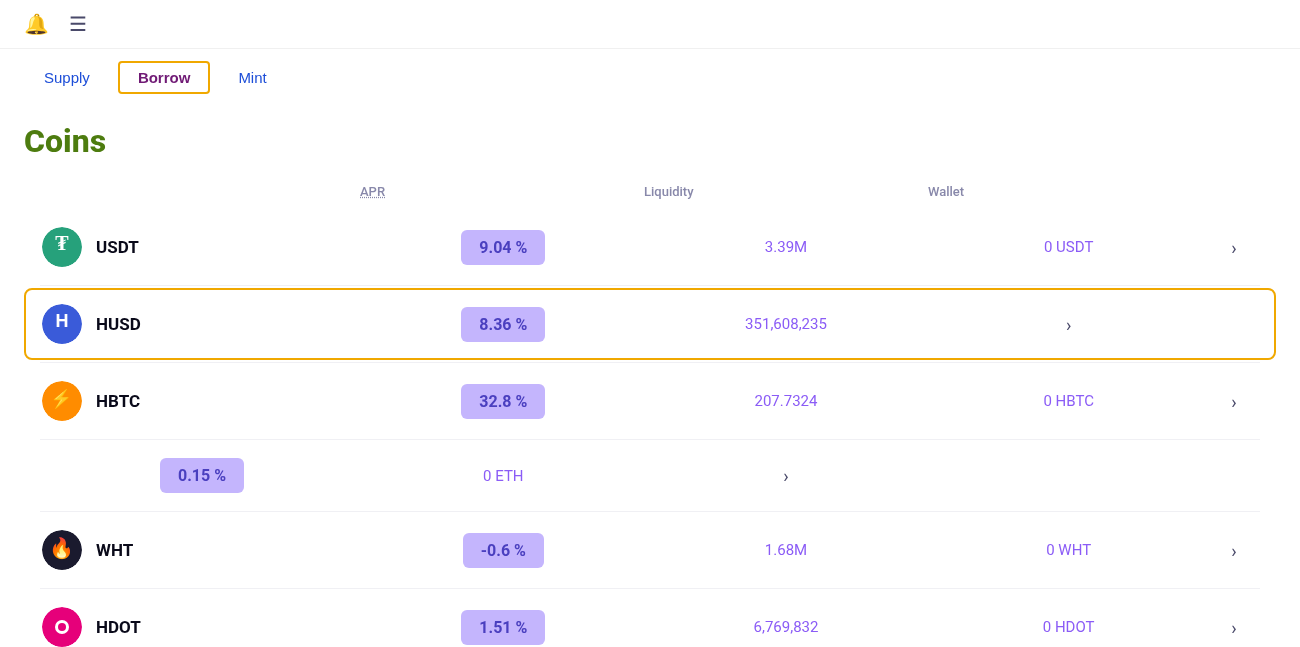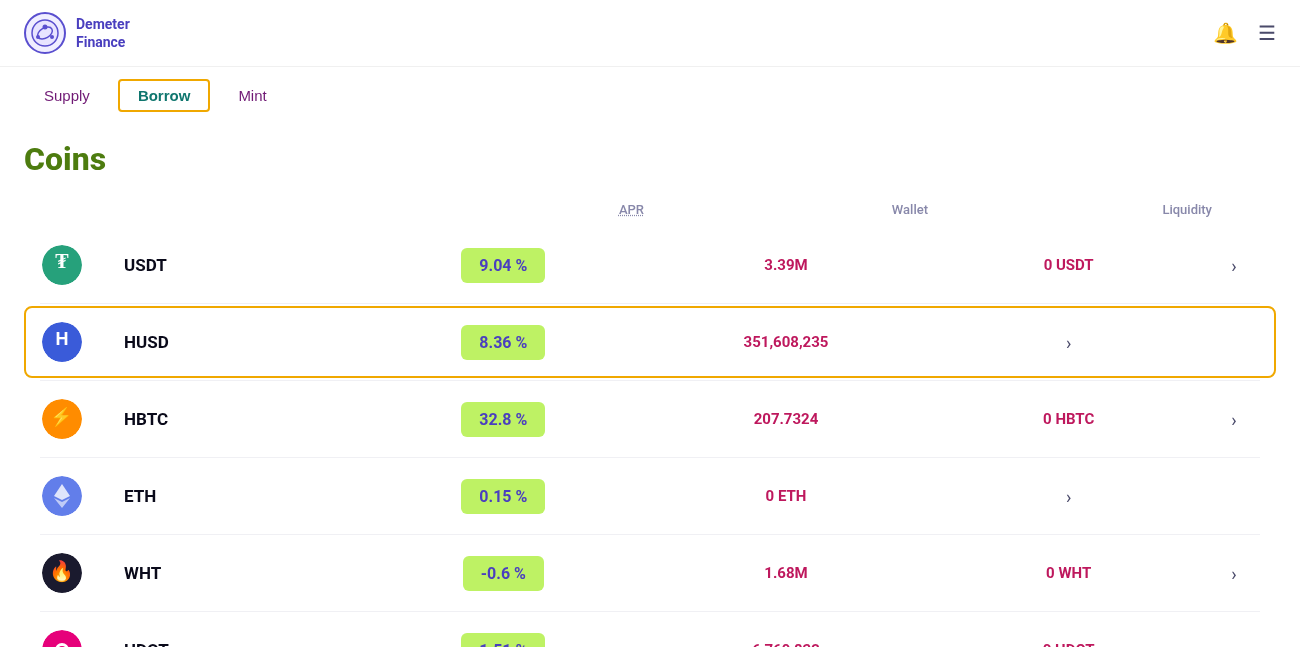--- a/index.html
+++ b/index.html
@@ -63,27 +63,27 @@
       padding: 12px 24px 0;
       gap: 8px;
     }
     .nav-tab {
       padding: 6px 18px;
       font-size: 15px;
       cursor: pointer;
       border-radius: 4px;
       background: transparent;
       border: none;
-      color: #701a75;
+      color: #1d4ed8;
       font-weight: 500;
       transition: all 0.2s;
     }
     .nav-tab.active {
       border: 2px solid #f0a800;
-      color: #0f766e;
+      color: #701a75;
       font-weight: 600;
       background: #ffffff;
     }
     .nav-tab:not(.active) {
       border: 2px solid transparent;
     }
 
     
     .page-title {
       font-size: 32px;
@@ -99,21 +99,21 @@
     }
     .table-header {
       display: grid;
       grid-template-columns: 320px 1fr 1fr 1fr 48px;
       padding: 8px 16px;
       margin-bottom: 4px;
     }
     .table-header-cell {
       font-size: 13px;
       color: #8888aa;
-      text-align: right;
+      text-align: left;
       font-weight: 500;
     }
     .table-header-cell.apr-header {
       text-decoration: underline;
       text-decoration-style: dotted;
     }
     .table-header-cell.left {
       text-align: left;
     }
 
@@ -147,94 +147,77 @@
       justify-content: center;
       font-size: 20px;
       font-weight: bold;
       flex-shrink: 0;
     }
 
     .coin-name {
       font-size: 17px;
       font-weight: 700;
       color: #0a0a1a;
-      margin-left: 28px;
     }
 
     .apr-badge {
-      background: #bef264;
+      background: #c4b5fd;
       border-radius: 6px;
       padding: 8px 18px;
       text-align: center;
       font-size: 16px;
       font-weight: 700;
       color: #4a3fbf;
       justify-self: center;
     }
 
     .cell-center {
       text-align: center;
       font-size: 15px;
-      color: #be185d;
-      font-weight: bold;
+      color: #8b5cf6;
     }
 
     .chevron {
       text-align: center;
       font-size: 18px;
       color: #4a4a6a;
       justify-self: center;
     }
 
     
     .divider-row {
       border-bottom: 1px solid #f0f0f4;
       margin: 2px 16px;
     }
   </style>
 </head>
 <body>
 
 <header class="header">
-  <div class="logo-area">
-    <div class="logo-circle">
-      <svg viewBox="0 0 30 30" xmlns="http://www.w3.org/2000/svg">
-        <circle cx="15" cy="15" r="13" fill="#e8e4ff" stroke="#5a4fcf" stroke-width="1.5"></circle>
-        <ellipse cx="15" cy="15" rx="8" ry="5" fill="none" stroke="#5a4fcf" stroke-width="1.5" transform="rotate(-30 15 15)"></ellipse>
-        <circle cx="15" cy="9" r="2.5" fill="#5a4fcf"></circle>
-        <circle cx="8" cy="19" r="2" fill="#5a4fcf"></circle>
-        <circle cx="22" cy="19" r="2" fill="#5a4fcf"></circle>
-      </svg>
-    </div>
-    <div class="brand-name">
-      <span>Demeter</span><br>
-      <span>Finance</span>
-    </div>
-  </div>
   <div class="header-icons">
     <span class="header-icon">🔔</span>
     <span class="header-icon">☰</span>
   </div>
 </header>
 
 <nav class="nav-tabs">
   <button class="nav-tab">Supply</button>
   <button class="nav-tab active">Borrow</button>
   <button class="nav-tab">Mint</button>
 </nav>
 
 <h1 class="page-title">Coins</h1>
 
 <div class="coins-table">
 
   <div class="table-header">
     <div class="table-header-cell left"></div>
     <div class="table-header-cell apr-header">APR</div>
+    <div class="table-header-cell">Liquidity</div>
     <div class="table-header-cell">Wallet</div>
-    <div class="table-header-cell">Liquidity</div>
     <div class="table-header-cell"></div>
   </div>
 
   <div id="table-body">
       <div class="table-row">
     <div class="coin-info">
       <div class="coin-icon" style="padding:0;overflow:hidden;">
             <svg width="40" height="40" viewBox="0 0 40 40">
               <circle cx="20" cy="20" r="20" fill="#26a17b"></circle>
               <text x="50%" y="58%" text-anchor="middle" fill="white" font-size="20" font-weight="bold" font-family="serif">₮</text>
@@ -273,30 +256,20 @@
           </div>
       <span class="coin-name">HBTC</span>
     </div>
     <div class="apr-badge">32.8 %</div>
     <div class="cell-center">207.7324</div>
     <div class="cell-center">0 HBTC</div>
     <div class="chevron">›</div>
   </div>
       <div class="divider-row"></div>
       <div class="table-row">
-    <div class="coin-info">
-      <div class="coin-icon" style="padding:0;overflow:hidden;">
-            <svg width="40" height="40" viewBox="0 0 40 40">
-              <circle cx="20" cy="20" r="20" fill="#627eea"></circle>
-              <polygon points="20,8 12,20 20,24 28,20" fill="white" opacity="0.8"></polygon>
-              <polygon points="20,26 12,22 20,32 28,22" fill="white" opacity="0.6"></polygon>
-            </svg>
-          </div>
-      <span class="coin-name">ETH</span>
-    </div>
     <div class="apr-badge">0.15 %</div>
     <div class="cell-center">0 ETH</div>
     <div class="chevron">›</div>
   </div>
       <div class="divider-row"></div>
       <div class="table-row">
     <div class="coin-info">
       <div class="coin-icon" style="padding:0;overflow:hidden;">
             <svg width="40" height="40" viewBox="0 0 40 40">
               <circle cx="20" cy="20" r="20" fill="#1a1a2e"></circle>

